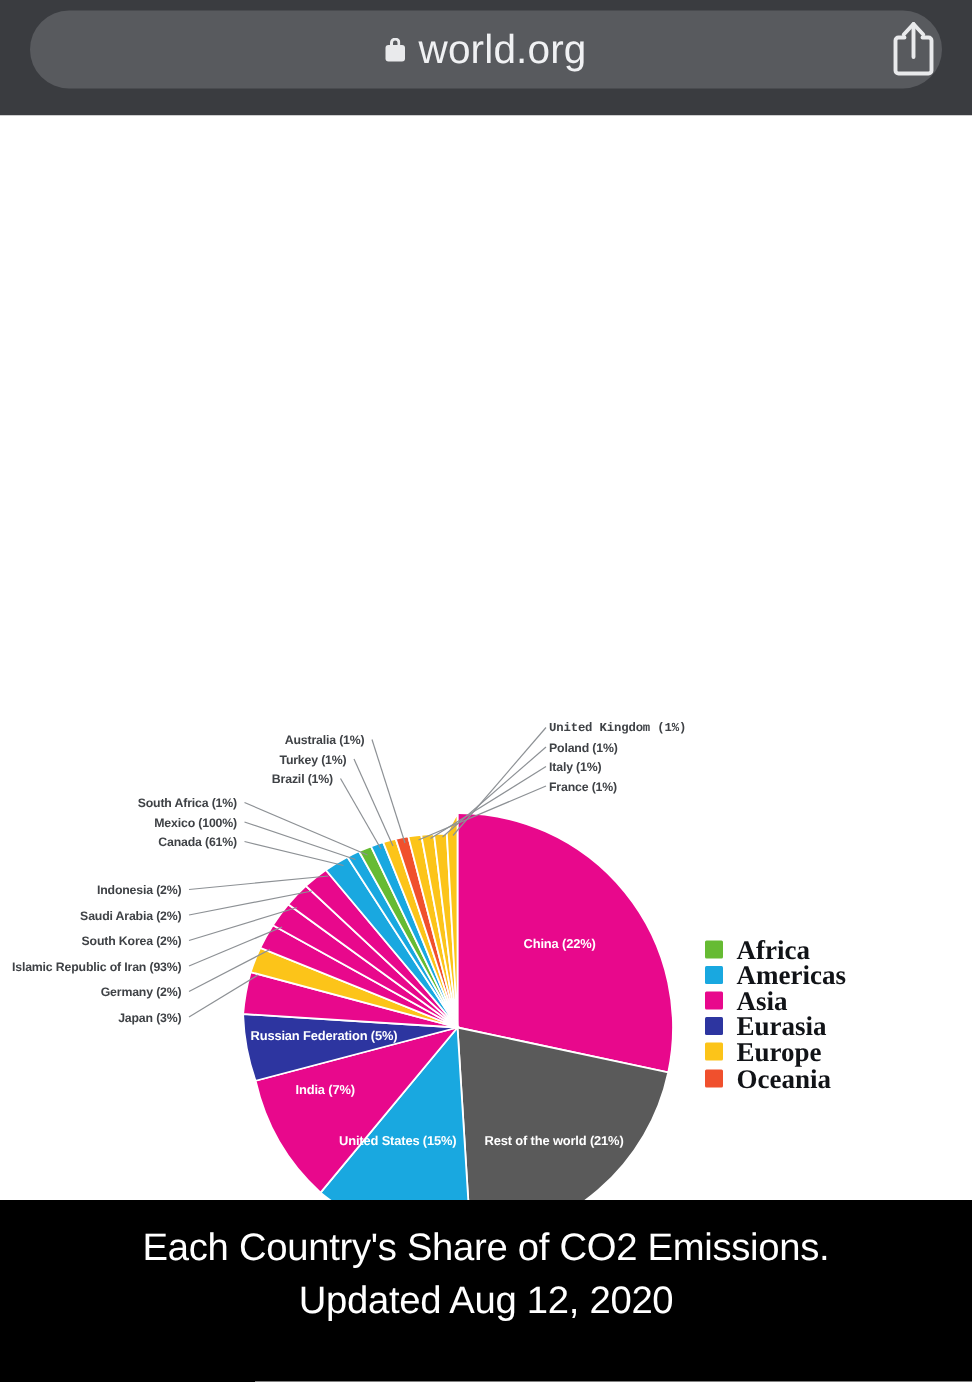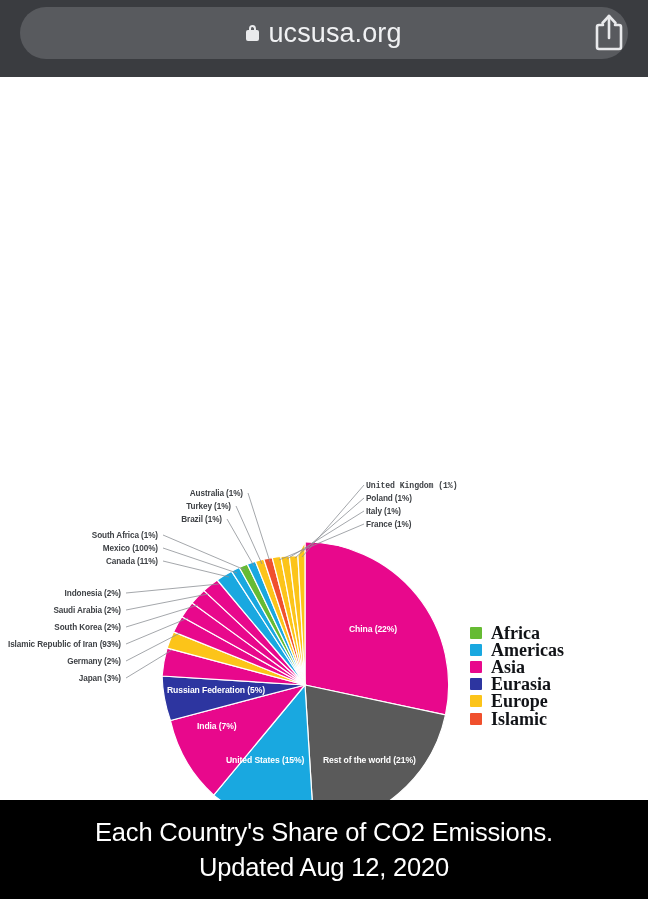--- a/index.html
+++ b/index.html
@@ -75,21 +75,21 @@
   }
 
   
   .credit {
     position:absolute; left:423px; top:761px;
     font-size:7.4px; color:#8b8f94; line-height:1.42; letter-spacing:-.05px;
   }
 
   
   .caption-band {
-    position:absolute; left:0; top:800px; width:648px; height:99px;
+    position:absolute; left:0; top:800px; width:648px; height:121px;
     background:#000000;
   }
   .caption-text {
     position:absolute; left:0; top:15px; width:648px;
     text-align:center; color:#ffffff;
     font-size:25.5px; line-height:1.36; letter-spacing:-.2px;
   }
   .watermark-strip {
     position:absolute; left:0; bottom:0; width:648px; height:26px;
     background:#18191b;
@@ -119,21 +119,21 @@
 </head>
 <body>
 
 <div class="browser-bar">
   <div class="url-pill">
     <div class="url-inner">
       <span class="lock-icon">
         <span class="shackle"></span>
           <span class="body"></span>
       </span>
-      <span class="url-text">ucsusa.org</span>
+      <span class="url-text">world.org</span>
     </div>
   </div>
   <div class="share-btn">
     <span class="share-icon">
       <svg width="30" height="40" viewBox="0 0 30 40">
         <path d="M9 13 H5 a2 2 0 0 0 -2 2 V35 a2 2 0 0 0 2 2 H25 a2 2 0 0 0 2 -2 V15 a2 2 0 0 0 -2 -2 H21" fill="none" stroke="#e9eaec" stroke-width="2.6" stroke-linecap="round"></path>
         <line x1="15" y1="4" x2="15" y2="26" stroke="#e9eaec" stroke-width="2.6" stroke-linecap="round"></line>
         <path d="M8.5 11 L15 4 L21.5 11" fill="none" stroke="#e9eaec" stroke-width="2.6" stroke-linecap="round" stroke-linejoin="round"></path>
       </svg>
     </span>
@@ -217,21 +217,21 @@
     <div class="callout right" style="left:366px; top:418px;">Poland (1%)</div>
     <div class="callout right" style="left:366px; top:431px;">Italy (1%)</div>
     <div class="callout right" style="left:366px; top:444px;">France (1%)</div>
 
     <div class="callout left" style="right:405px; top:413px;">Australia (1%)</div>
     <div class="callout left" style="right:417px; top:426px;">Turkey (1%)</div>
     <div class="callout left" style="right:426px; top:439px;">Brazil (1%)</div>
 
     <div class="callout left" style="right:490px; top:455px;">South Africa (1%)</div>
     <div class="callout left" style="right:490px; top:468px;">Mexico (100%)</div>
-    <div class="callout left" style="right:490px; top:481px;">Canada (11%)</div>
+    <div class="callout left" style="right:490px; top:481px;">Canada (61%)</div>
 
     <div class="callout left" style="right:527px; top:513px;">Indonesia (2%)</div>
     <div class="callout left" style="right:527px; top:530px;">Saudi Arabia (2%)</div>
     <div class="callout left" style="right:527px; top:547px;">South Korea (2%)</div>
     <div class="callout left" style="right:527px; top:564px;">Islamic Republic of Iran (93%)</div>
     <div class="callout left" style="right:527px; top:581px;">Germany (2%)</div>
     <div class="callout left" style="right:527px; top:598px;">Japan (3%)</div>
 
     <div class="slice-label" style="left:349px; top:548px;">China (22%)</div>
     <div class="slice-label" style="left:323px; top:679px;">Rest of the world (21%)</div>
@@ -255,21 +255,21 @@
       <div class="legend-row">
         <span class="legend-swatch" style="background:#2d35a0"></span>
         <span class="legend-label">Eurasia</span>
       </div>
       <div class="legend-row">
         <span class="legend-swatch" style="background:#fcc419"></span>
         <span class="legend-label">Europe</span>
       </div>
       <div class="legend-row">
         <span class="legend-swatch" style="background:#f0502d"></span>
-        <span class="legend-label">Islamic</span>
+        <span class="legend-label">Oceania</span>
       </div>
     </div>
 
     <div class="credit">
       <div>© 2020 Union of Concerned Scientists</div>
       <div>Data: Earth Systems Science Data 11, 1783–1838, 2019</div>
     </div>
 
   </div>
 </div>

